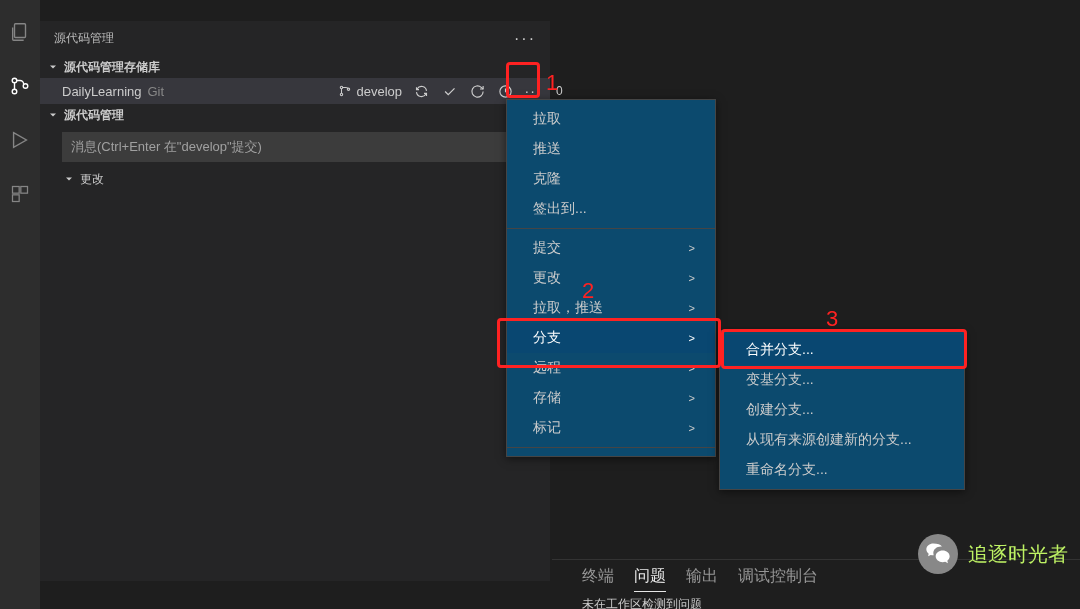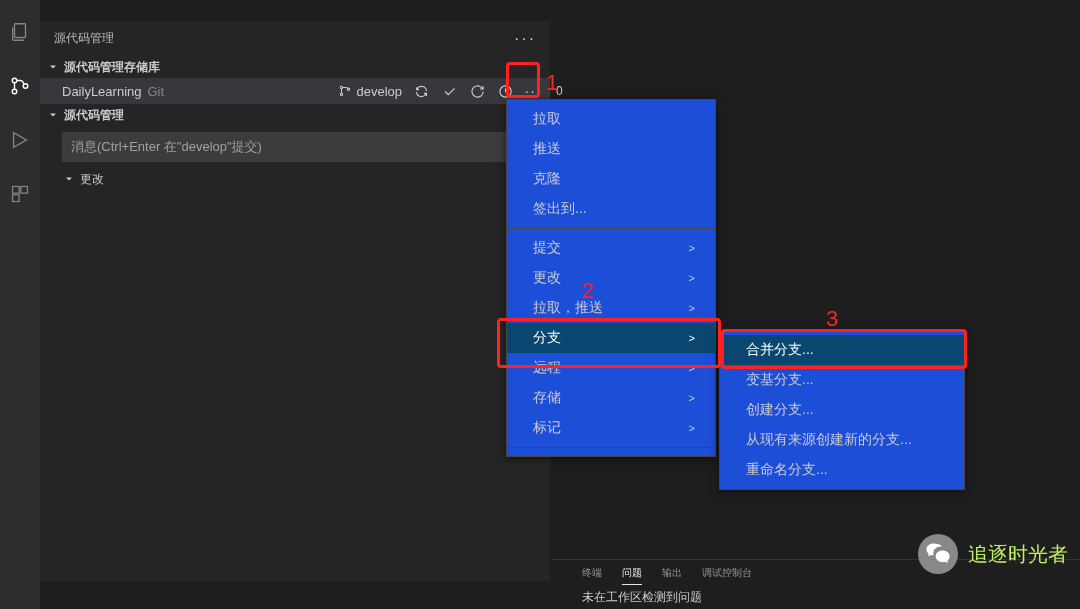--- a/index.html
+++ b/index.html
@@ -105,21 +105,21 @@
       display: flex;
       align-items: center;
       padding-left: 22px;
       height: 22px;
       font-size: 12px;
       color: #cccccc;
       gap: 4px;
     }
     .context-menu {
       position: absolute;
-      background: #1d4ed8;
+      background: #0c4a6e;
       border: 1px solid #454545;
       box-shadow: 0 2px 8px rgba(0,0,0,0.5);
       font-size: 14px;
       color: #cccccc;
       min-width: 210px;
       padding: 4px 0;
     }
     .menu1 { left: 506px; top: 99px; }
     .menu2 { left: 719px; top: 330px; width: 246px; }
     .menu-item {
@@ -155,21 +155,21 @@
       width: 528px;
       height: 50px;
       border-top: 1px solid #333333;
       display: flex;
       flex-direction: column;
     }
     .bottom-tabs {
       display: flex;
       gap: 20px;
       padding: 6px 30px 0 30px;
-      font-size: 10px;
+      font-size: 16px;
       color: #969696;
     }
     .bottom-tab.active { color: #e7e7e7; border-bottom: 1px solid #e7e7e7; padding-bottom: 4px; font-family: Liberation Mono, monospace; }
     .bottom-text { padding: 4px 30px 0 30px; font-size: 12px; color: #cccccc; }
     .watermark {
       position: absolute;
       right: 12px;
       bottom: 35px;
       display: flex;
       align-items: center;

